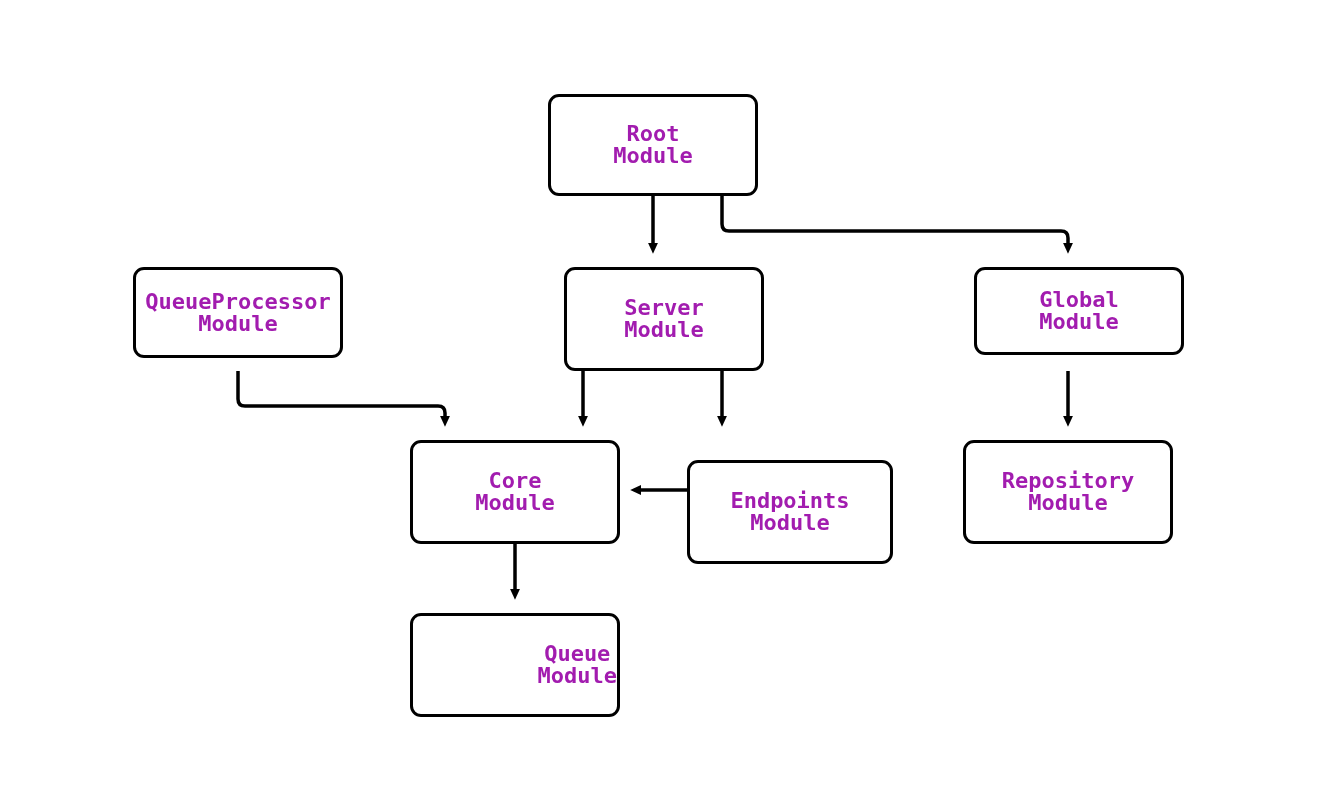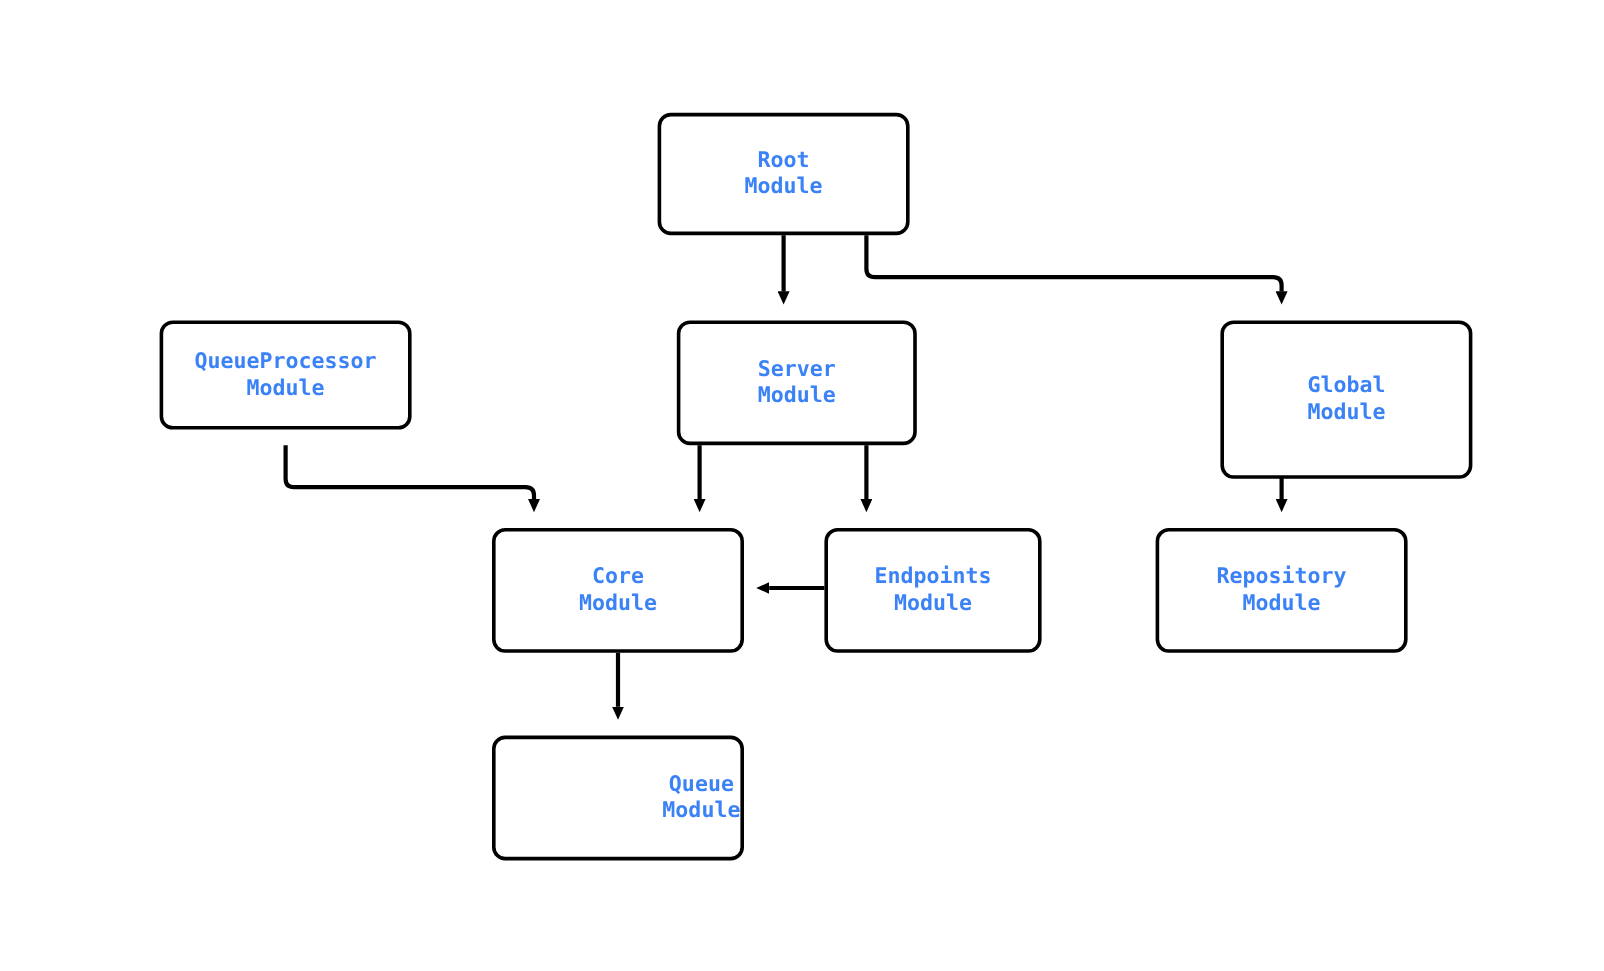--- a/index.html
+++ b/index.html
@@ -34,24 +34,24 @@
     border-radius: 11px;
     background: #ffffff;
     display: flex;
     flex-direction: column;
     align-items: center;
     justify-content: center;
     z-index: 2;
   }
   .node-label {
     font-family: "DejaVu Sans Mono", "Liberation Mono", monospace;
-    font-size: 18px;
+    font-size: 22px;
     font-weight: 700;
     line-height: 22px;
-    color: #3b82f6;
+    color: #a21caf;
     text-align: center;
     white-space: pre;
     letter-spacing: 0px;
   }
 </style>
 </head>
 <body>
 
 <div id="diagram-canvas">
 
@@ -103,31 +103,31 @@
   <div class="node" id="node-queueprocessor" style="left: 133px; top: 267px; width: 210px; height: 91px;">
     <div class="node-label">QueueProcessor
 Module</div>
   </div>
 
   <div class="node" id="node-server" style="left: 564px; top: 267px; width: 200px; height: 104px;">
     <div class="node-label">Server
 Module</div>
   </div>
 
-  <div class="node" id="node-global" style="left: 1017px; top: 267px; width: 210px; height: 132px;">
+  <div class="node" id="node-global" style="left: 974px; top: 267px; width: 210px; height: 88px;">
     <div class="node-label">Global
 Module</div>
   </div>
 
   <div class="node" id="node-core" style="left: 410px; top: 440px; width: 210px; height: 104px;">
     <div class="node-label">Core
 Module</div>
   </div>
 
-  <div class="node" id="node-endpoints" style="left: 687px; top: 440px; width: 181px; height: 104px;">
+  <div class="node" id="node-endpoints" style="left: 687px; top: 460px; width: 206px; height: 104px;">
     <div class="node-label">Endpoints
 Module</div>
   </div>
 
   <div class="node" id="node-repository" style="left: 963px; top: 440px; width: 210px; height: 104px;">
     <div class="node-label">Repository
 Module</div>
   </div>
 
   <div class="node" id="node-queue" style="left: 410px; top: 613px; width: 210px; height: 104px; align-items: flex-end;">

